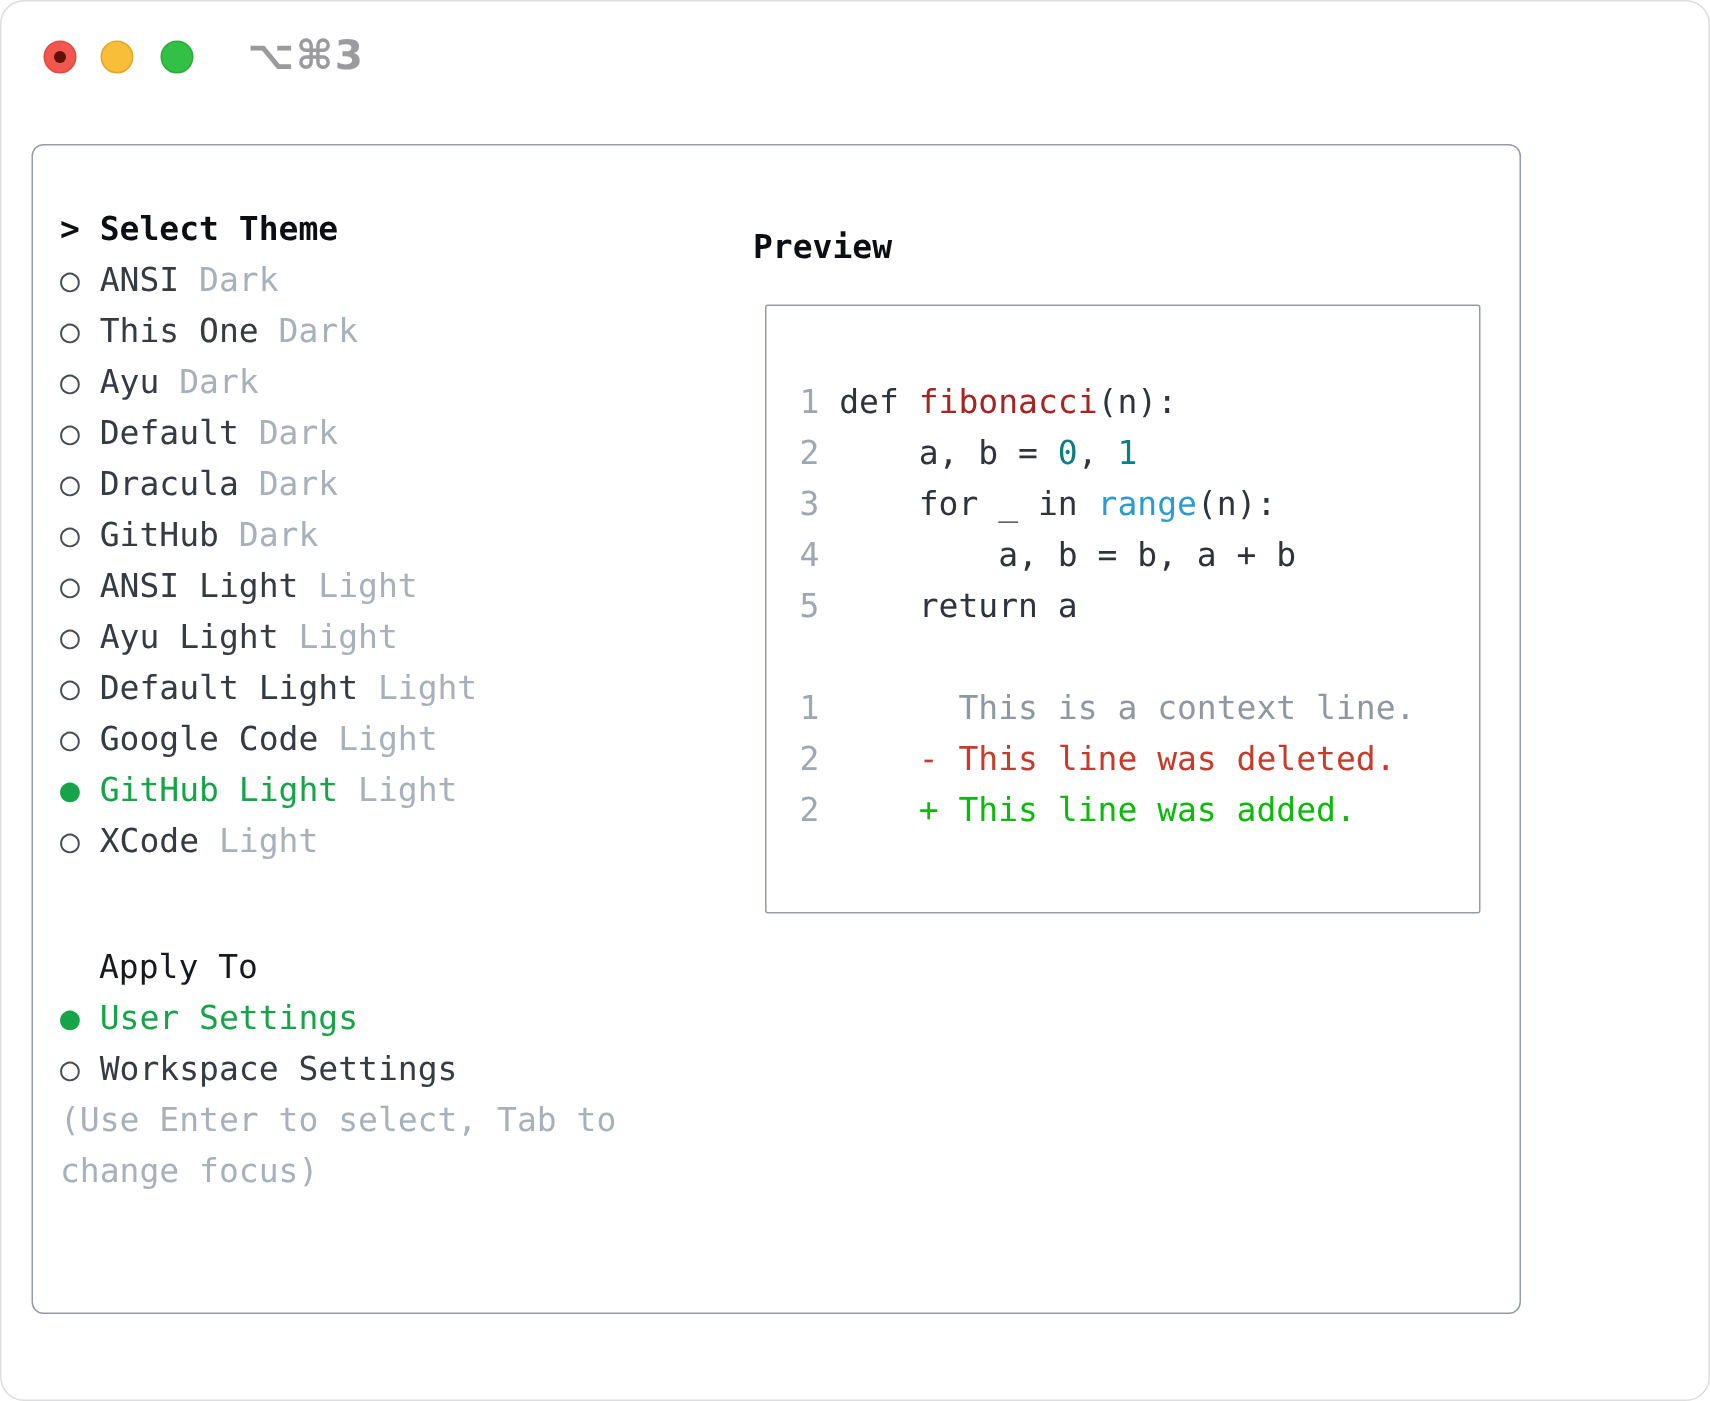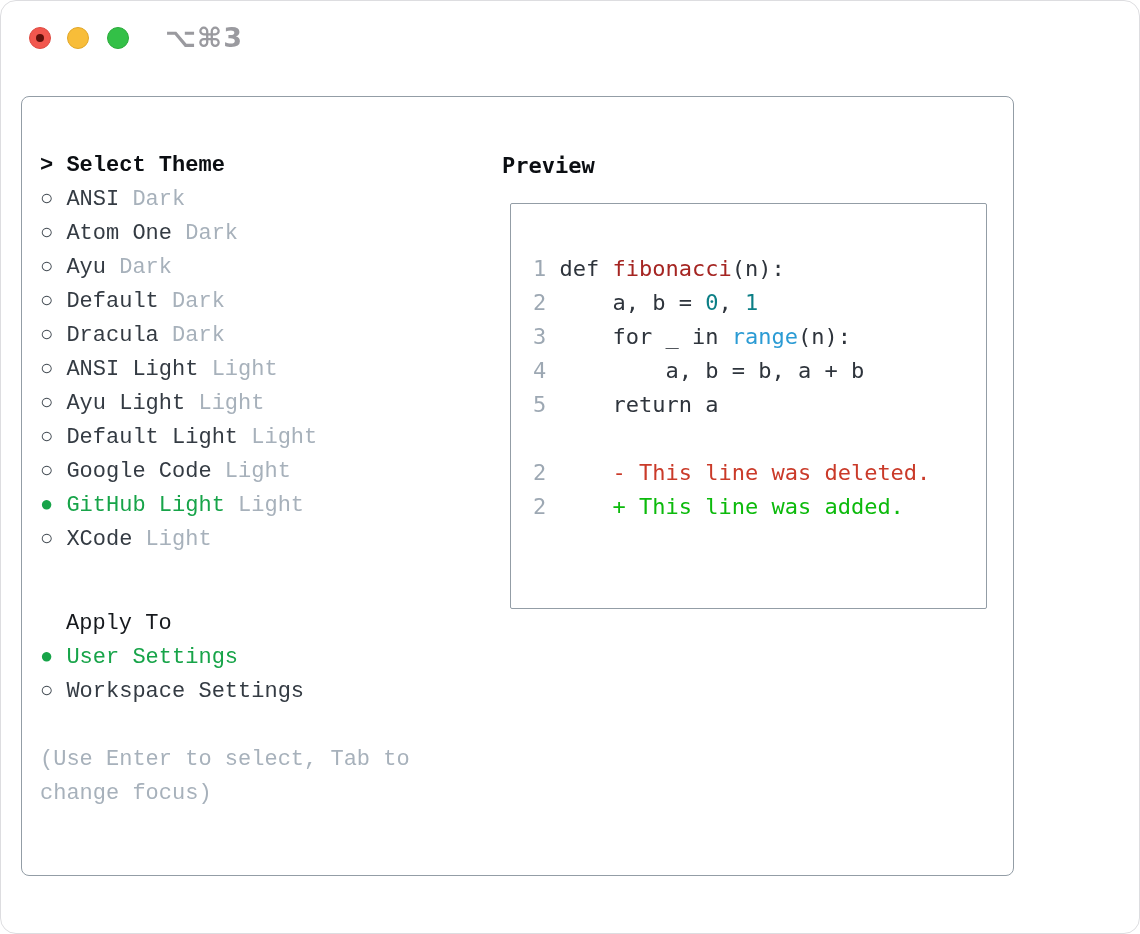--- a/index.html
+++ b/index.html
@@ -28,34 +28,34 @@
 
   
   .main-box {
     position:absolute; left:20px; top:95px; width:993px; height:780px;
     border:1.5px solid var(--border-gray); border-radius:8px; background:#ffffff;
   }
 
   .row { white-space:pre; font-size:22px; line-height:34px; height:34px; }
 
   
-  .pane-list { position:absolute; left:18px; top:52px;font-family:Liberation Mono, monospace; }
+  .pane-list { position:absolute; left:18px; top:40px; }
   .prompt { font-weight:bold; color:#0b0e12; }
   .hdr    { font-weight:bold; color:#0b0e12; }
   .marker { color:#454d55; }
   .marker.sel { color:var(--selected-green); }
   .iname  { color:var(--item-text); }
   .iname.sel { color:var(--selected-green); }
   .variant { color:var(--variant-gray); }
   .theme-item, .apply-option { cursor:pointer; }
 
   .apply-section { margin-top:50px; }
   .apply-header { padding-left:26px; color:#16191d; }
 
-  .help { margin-top:34px; color:var(--help-gray); }
+  .help { color:var(--help-gray); }
 
   
   .preview-header { position:absolute; left:480px; top:52px;text-align:right; }
   .preview-box {
     position:absolute; left:488px; top:106px; width:477px; height:406px;
     border:1.5px solid var(--border-gray); border-radius:2px;
     padding:14px 0 0 22px; overflow:hidden; background:#ffffff;
   }
   .line { white-space:pre; font-size:22px; line-height:34px; height:34px; }
   .lnum        { color:var(--line-number-gray); }
@@ -80,24 +80,25 @@
   </div>
 
   <div class="main-box">
 
     <div class="pane-list">
 
       <div class="row"><span class="prompt">&gt; </span><span class="hdr">Select Theme</span></div>
 
       <div>
           <div class="row theme-item"><span class="marker">○ </span><span class="iname">ANSI</span><span class="variant"> Dark</span></div>
-          <div class="row theme-item"><span class="marker">○ </span><span class="iname">Atom One</span><span class="variant"> Dark</span></div>
+          <div class="row theme-item"><span class="marker">○ </span><span class="iname">This One</span><span class="variant"> Dark</span></div>
           <div class="row theme-item"><span class="marker">○ </span><span class="iname">Ayu</span><span class="variant"> Dark</span></div>
           <div class="row theme-item"><span class="marker">○ </span><span class="iname">Default</span><span class="variant"> Dark</span></div>
           <div class="row theme-item"><span class="marker">○ </span><span class="iname">Dracula</span><span class="variant"> Dark</span></div>
+          <div class="row theme-item"><span class="marker">○ </span><span class="iname">GitHub</span><span class="variant"> Dark</span></div>
           <div class="row theme-item"><span class="marker">○ </span><span class="iname">ANSI Light</span><span class="variant"> Light</span></div>
           <div class="row theme-item"><span class="marker">○ </span><span class="iname">Ayu Light</span><span class="variant"> Light</span></div>
           <div class="row theme-item"><span class="marker">○ </span><span class="iname">Default Light</span><span class="variant"> Light</span></div>
           <div class="row theme-item"><span class="marker">○ </span><span class="iname">Google Code</span><span class="variant"> Light</span></div>
           <div class="row theme-item"><span class="marker sel">● </span><span class="iname sel">GitHub Light</span><span class="variant"> Light</span></div>
           <div class="row theme-item"><span class="marker">○ </span><span class="iname">XCode</span><span class="variant"> Light</span></div>
         </div>
 
       <div class="apply-section">
         <div class="row apply-header">Apply To</div>
@@ -118,19 +119,20 @@
 
     <div class="preview-box">
       <div>
           <div class="line"> </div>
           <div class="line"><span class="lnum">1 </span><span class="tok-code">def </span><span class="tok-func">fibonacci</span><span class="tok-code">(n):</span></div>
           <div class="line"><span class="lnum">2 </span><span class="tok-code">    a, b = </span><span class="tok-num">0</span><span class="tok-code">, </span><span class="tok-num">1</span></div>
           <div class="line"><span class="lnum">3 </span><span class="tok-code">    for _ in </span><span class="tok-call">range</span><span class="tok-code">(n):</span></div>
           <div class="line"><span class="lnum">4 </span><span class="tok-code">        a, b = b, a + b</span></div>
           <div class="line"><span class="lnum">5 </span><span class="tok-code">    return a</span></div>
           <div class="line"> </div>
+          <div class="line"><span class="lnum">1</span><span class="diff-context">       This is a context line.</span></div>
           <div class="line"><span class="lnum">2</span><span class="diff-deleted">     - This line was deleted.</span></div>
           <div class="line"><span class="lnum">2</span><span class="diff-added">     + This line was added.</span></div>
         </div>
     </div>
 
   </div>
 </div>
 
 </body></html>

